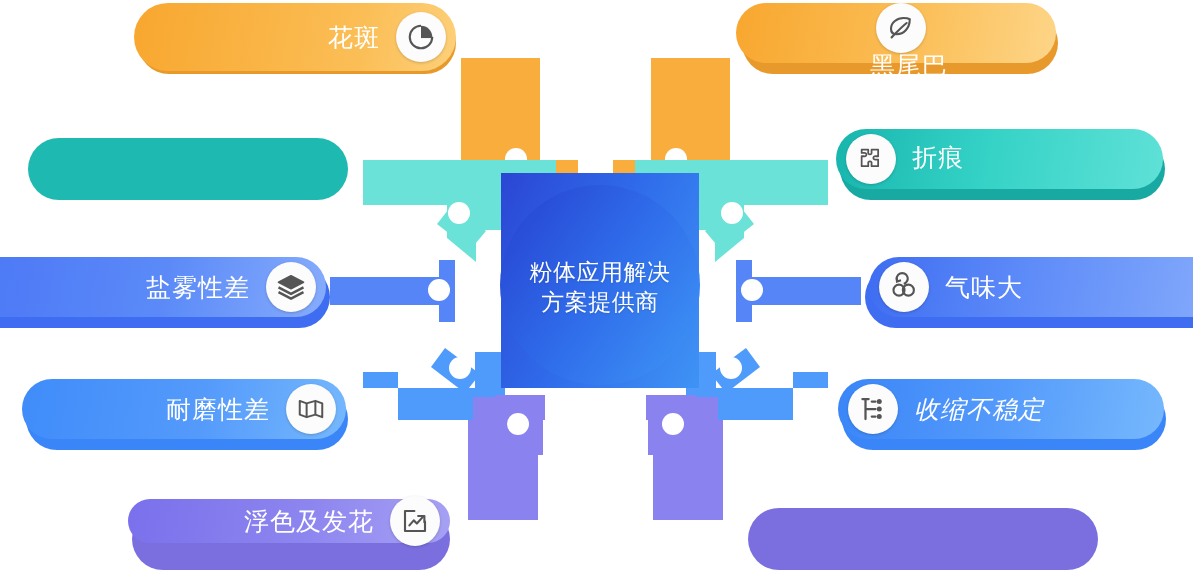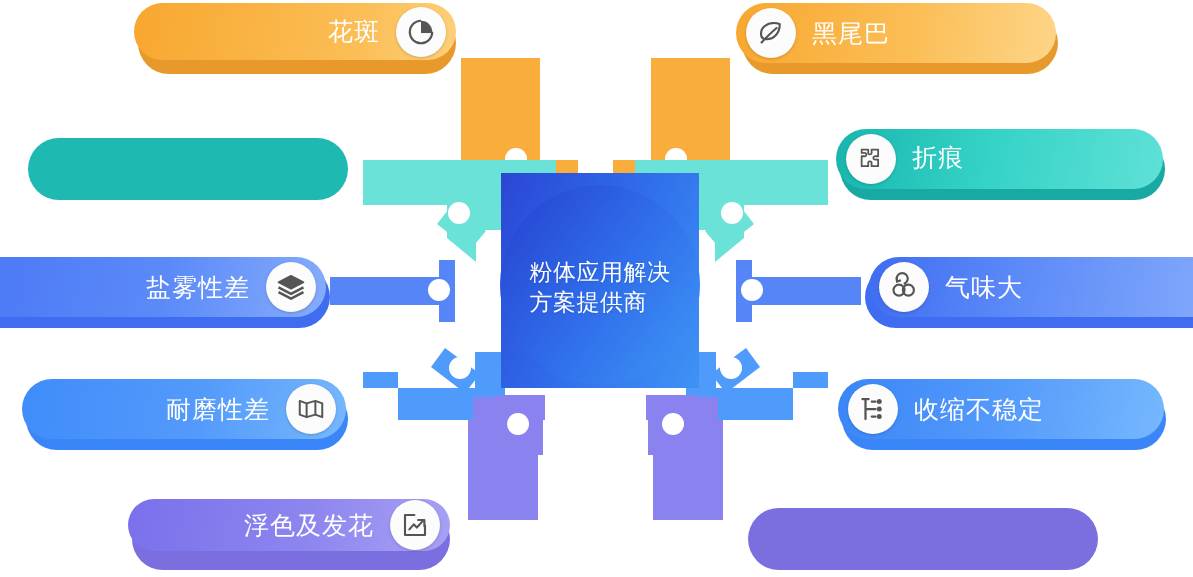--- a/index.html
+++ b/index.html
@@ -63,21 +63,21 @@
   #center-circle{
     position:absolute;left:-1px;top:12px;width:200px;height:200px;
     border-radius:50%;
     background:linear-gradient(125deg,#2640cf 0%,#2f6cea 50%,#3f97f7 100%);
   }
   #center-text{
     position:relative;z-index:2;
     color:#ffffff;
     font-size:23px;
     line-height:1.32;
-    text-align:left;
+    text-align:center;
     white-space:pre-line;
     letter-spacing:.5px;
     text-shadow:0 1px 2px rgba(0,0,0,.12);
   }
 </style>
 </head>
 <body>
 
 <div id="stage">
 
@@ -156,32 +156,32 @@
 
   <div class="backplate" style="left:-30px;top:266px;width:360px;height:62px;border-radius:31px;background:#3f6df2;"></div>
   <div class="backplate" style="left:865px;top:266px;width:360px;height:62px;border-radius:31px;background:#3f6df2;"></div>
 
   <div class="backplate" style="left:26px;top:388px;width:322px;height:62px;border-radius:31px;background:#3a86f8;"></div>
   <div class="backplate" style="left:842px;top:388px;width:324px;height:62px;border-radius:31px;background:#3a86f8;"></div>
 
   <div class="backplate" style="left:132px;top:508px;width:318px;height:62px;border-radius:31px;background:#7b6fe0;"></div>
   <div class="backplate" style="left:748px;top:508px;width:350px;height:62px;border-radius:31px;background:#7b6fe0;"></div>
 
-  <div class="pill left" style="left:134px;top:3px;width:322px;height:57px;background:linear-gradient(100deg,#f8a72f 0%,#fbbe56 70%,#fdd079 100%);">
+  <div class="pill left" style="left:134px;top:3px;width:322px;height:68px;background:linear-gradient(100deg,#f8a72f 0%,#fbbe56 70%,#fdd079 100%);">
     <span class="label">花斑</span>
     <span class="iconwrap">
       <svg width="30" height="30" viewBox="0 0 24 24" fill="none" stroke="#555" stroke-width="1.7">
         <path d="M12 3a9 9 0 1 0 9 9"></path>
         <path d="M12 12 L12 3 A9 9 0 0 1 21 12 Z" fill="#555" stroke="none"></path>
         <path d="M12 12 L21 12"></path>
       </svg>
     </span>
   </div>
 
-  <div class="pill right" style="left:736px;top:3px;width:320px;height:60px;background:linear-gradient(100deg,#f8a72f 0%,#fbbe56 55%,#fdd588 100%);">
+  <div class="pill right" style="left:736px;top:3px;width:320px;height:60px;background:linear-gradient(100deg,#f8a72f 0%,#fbbe56 55%,#fdd588 100%);flex-direction:column;">
     <span class="iconwrap">
       <svg width="30" height="30" viewBox="0 0 24 24" fill="none" stroke="#555" stroke-width="1.7" stroke-linecap="round">
         <path d="M19 5c0 7-4.5 12-10.5 12C5.5 17 4 15 4 12.5 4 7.5 9 4 14 4c2 0 4 .4 5 1z"></path>
         <path d="M4.5 19.5C8 16 11.5 12 16.5 8"></path>
       </svg>
     </span>
     <span class="label">黑尾巴</span>
   </div>
 
 
@@ -220,34 +220,34 @@
   <div class="pill left" style="left:22px;top:379px;width:324px;height:60px;background:linear-gradient(100deg,#3f8cfa 0%,#549afb 55%,#76b8fd 100%);">
     <span class="label">耐磨性差</span>
     <span class="iconwrap">
       <svg width="30" height="30" viewBox="0 0 24 24" fill="none" stroke="#555" stroke-width="1.6" stroke-linejoin="round">
         <path d="M3 5.5 8.5 7.5 15.5 5.5 21 7.5v11l-5.5-2-7 2-5.5-2z"></path>
         <path d="M8.5 7.5v11M15.5 5.5v11"></path>
       </svg>
     </span>
   </div>
 
-  <div class="pill right" style="left:838px;top:379px;width:326px;height:60px;background:linear-gradient(100deg,#3a86f8 0%,#549afb 50%,#76b8fd 100%);">
+  <div class="pill right" style="left:838px;top:379px;width:326px;height:60px;background:linear-gradient(100deg,#3a86f8 0%,#549afb 50%,#76b8fd 100%);font-style:italic;">
     <span class="iconwrap">
       <svg width="30" height="30" viewBox="0 0 24 24" fill="none" stroke="#555" stroke-width="1.8" stroke-linecap="round">
         <path d="M6 4v16M6 12h5M11 6h3M11 12h3M11 18h3"></path>
         <circle cx="17" cy="6" r="2" fill="#555" stroke="none"></circle>
         <circle cx="17" cy="12" r="2" fill="#555" stroke="none"></circle>
         <circle cx="17" cy="18" r="2" fill="#555" stroke="none"></circle>
         <path d="M3.5 4h5"></path>
       </svg>
     </span>
     <span class="label">收缩不稳定</span>
   </div>
 
-  <div class="pill left" style="left:128px;top:499px;width:322px;height:52px;background:linear-gradient(100deg,#7a70ec 0%,#8d85ef 55%,#a7a1f4 100%);">
+  <div class="pill left" style="left:128px;top:499px;width:322px;height:44px;background:linear-gradient(100deg,#7a70ec 0%,#8d85ef 55%,#a7a1f4 100%);">
     <span class="label">浮色及发花</span>
     <span class="iconwrap">
       <svg width="30" height="30" viewBox="0 0 24 24" fill="none" stroke="#555" stroke-width="1.7" stroke-linecap="round" stroke-linejoin="round">
         <path d="M20 12.5V20H4V4h7.5"></path>
         <path d="M7.5 15.5 11 11.5l2.5 2.5 5-5.5"></path>
         <path d="M14.5 8h5v5"></path>
       </svg>
     </span>
   </div>
 

